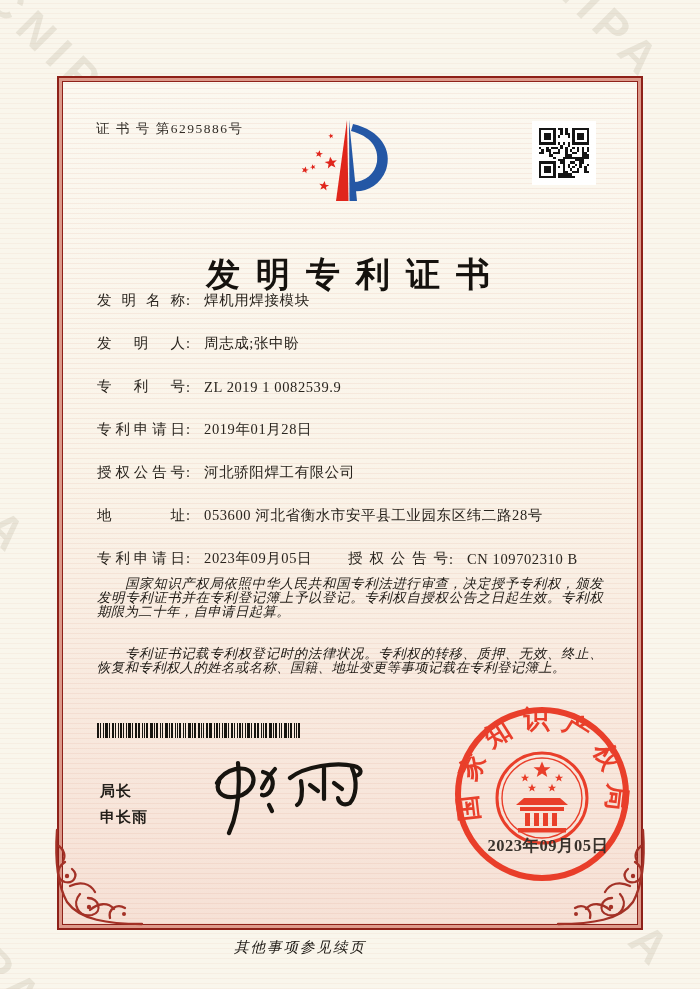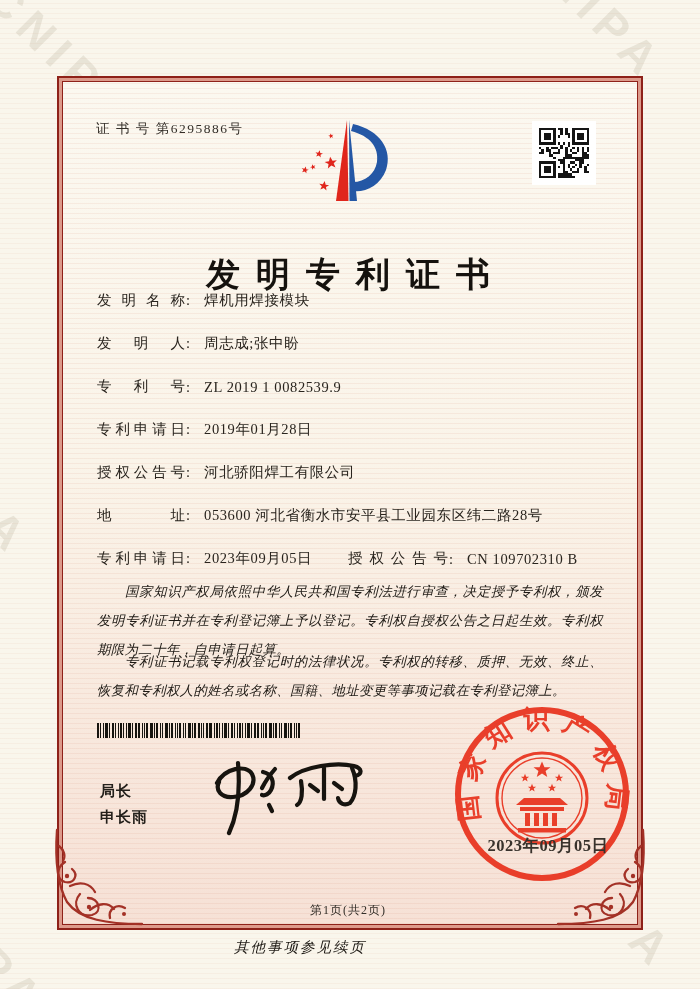--- a/index.html
+++ b/index.html
@@ -79,21 +79,21 @@
     text-align:justify;text-align-last:justify;
     vertical-align:bottom;
   }
   .colon{display:inline-block;margin:0 6px 0 1px;}
   .val{letter-spacing:0.6px;margin-left:8px;}
   .pair2{position:absolute;left:251px;top:0;white-space:nowrap;}
   
   .legal{
     position:absolute;left:97px;width:506px;
     font-style:italic;
-    font-size:13.4px;line-height:29px;
+    font-size:13.4px;line-height:14px;
     color:#1d1914;text-indent:28px;
     text-align:justify;
     letter-spacing:0.4px;
   }
   
   .barcode{position:absolute;left:97px;top:723px;}
   .director{position:absolute;left:100px;
     font-family:"Liberation Sans","DejaVu Sans",sans-serif;
     font-size:15px;font-weight:600;color:#24201b;letter-spacing:1px;}
   .signature{position:absolute;left:205px;top:752px;}
@@ -463,17 +463,16 @@
         <path d="M74,94 C72,85 81,79 89,84"></path>
         <path d="M23,22 C28,26 30,32 27,37"></path>
       </g>
       <g fill="#a33126">
         <circle cx="31" cy="52" r="2.2"></circle>
           <circle cx="53" cy="83" r="2.2"></circle>
           <circle cx="88" cy="90" r="2"></circle>
       </g>
     </svg>
 
-    <div class="pageno">第1页(共2页)</div>
     <div class="contnote">其他事项参见续页</div>
 
   </div>
 </div>
 
 </body></html>

